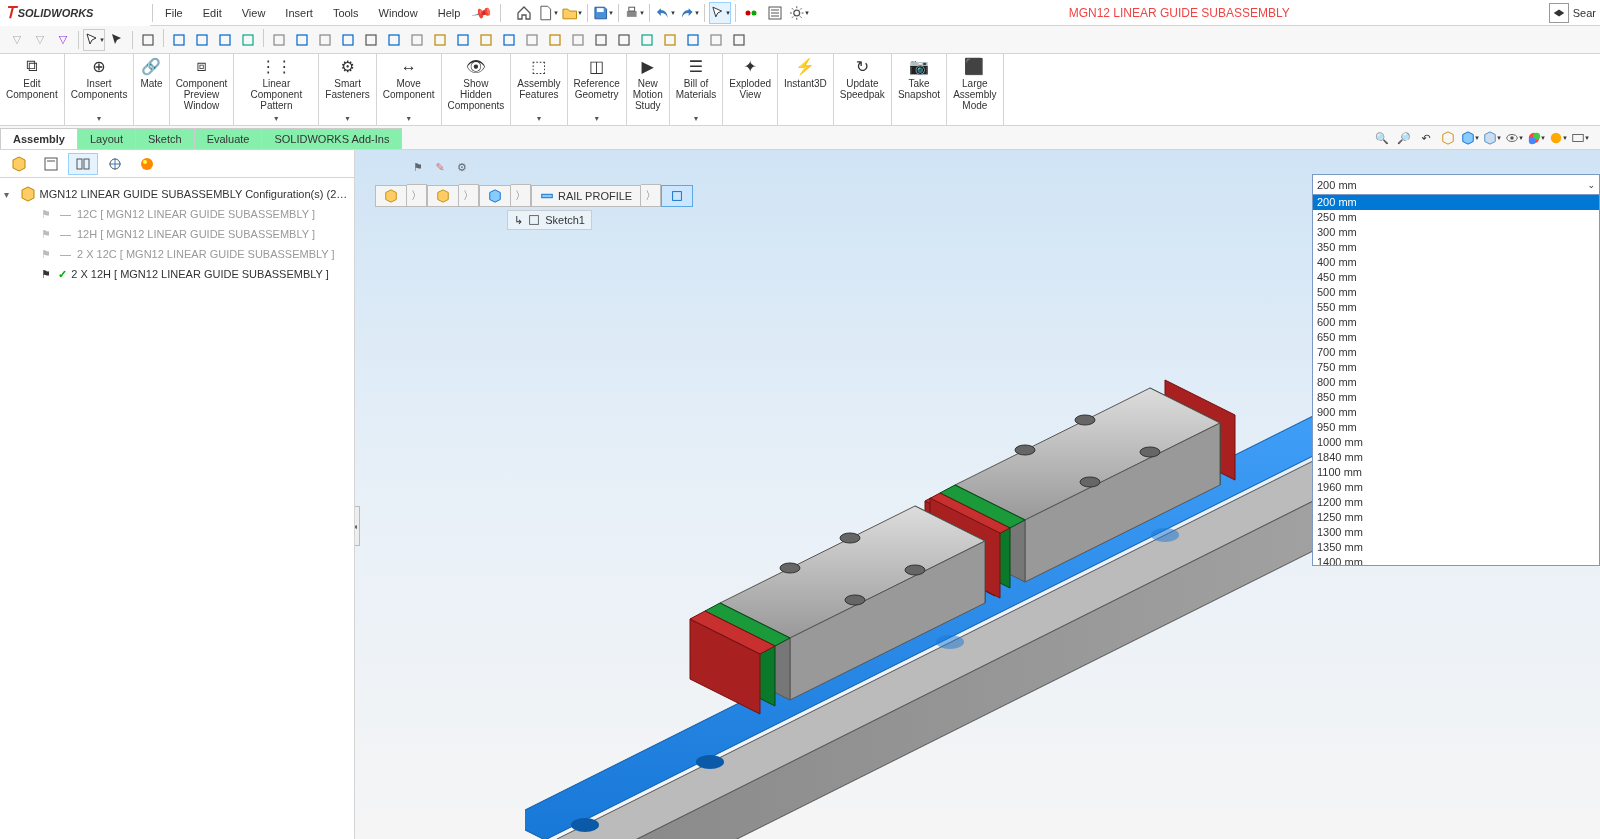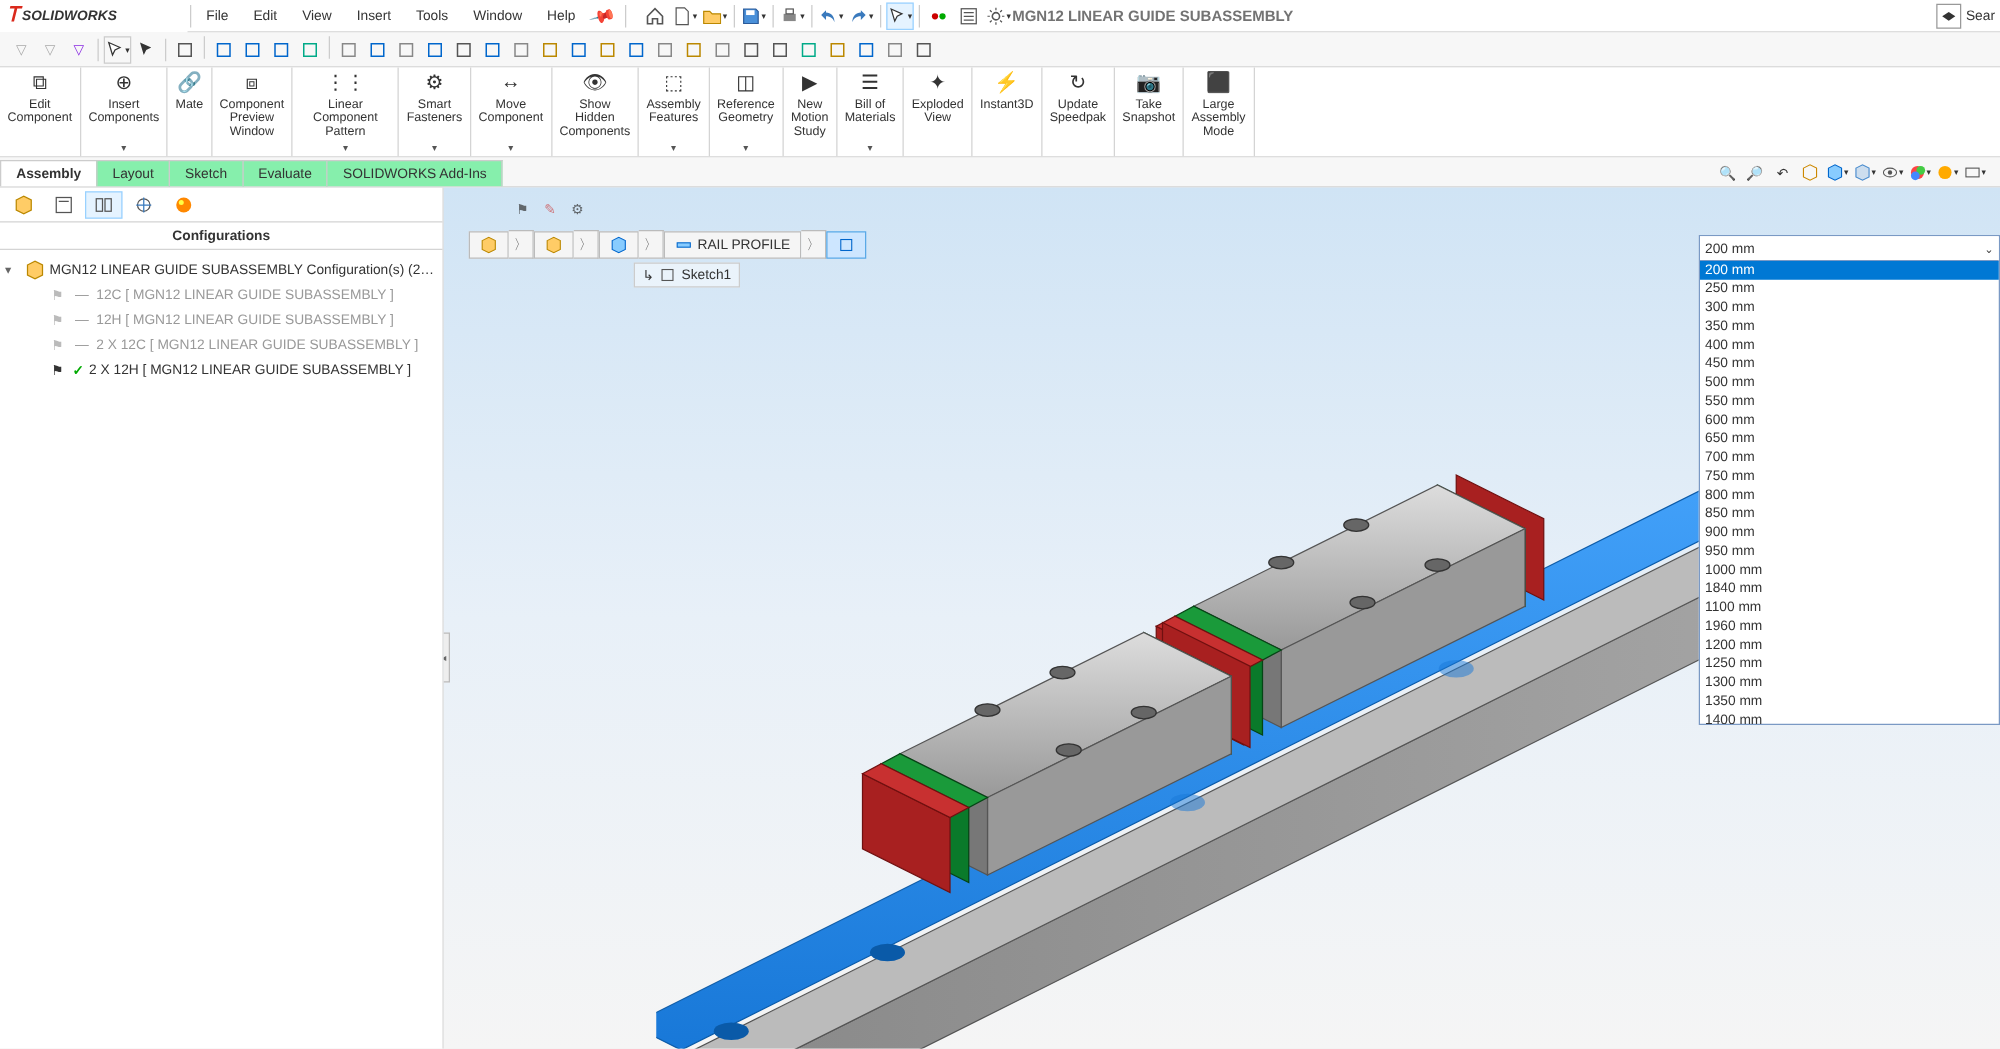--- a/index.html
+++ b/index.html
@@ -6,21 +6,21 @@
 body{background:#f0f0f0;user-select:none;}
 .menubar{height:26px;background:#fff;border-bottom:1px solid #d4d4d4;display:flex;align-items:center;}
 .logo{width:150px;height:26px;background:#fff;display:flex;align-items:center;padding-left:6px;font-weight:bold;color:#da291c;font-size:14px;font-style:italic;}
 .logo-ds{color:#da291c;font-weight:bold;font-size:16px;margin-right:2px;}
 .menubar-item{padding:0 10px;height:100%;display:flex;align-items:center;cursor:pointer;}
 .menubar-sep{width:1px;height:18px;background:#ccc;margin:0 2px;}
 .pin{color:#0078d4;margin-left:4px;transform:rotate(30deg);font-size:14px;}
 .qat{display:flex;align-items:center;gap:2px;margin-left:10px;}
 .qat-btn{width:22px;height:22px;display:flex;align-items:center;justify-content:center;cursor:pointer;border:1px solid transparent;}
 .qat-sep{width:1px;height:18px;background:#ccc;margin:0 2px;}
-.title-area{flex:1;font-size:12px;color:#737373;font-weight:bold;}
+.title-area{flex:1;text-align:center;font-size:12px;color:#ef4444;}
 .search-area{display:flex;align-items:center;gap:4px;padding-right:4px;}
 .search-btn{width:20px;height:20px;background:#fff;border:1px solid #999;display:flex;align-items:center;justify-content:center;}
 
 .toolbar{height:28px;background:#f7f7f7;border-bottom:1px solid #d4d4d4;display:flex;align-items:center;padding:0 6px;gap:1px;}
 .tb-btn{width:22px;height:22px;display:flex;align-items:center;justify-content:center;cursor:pointer;}
 .tb-sep{width:1px;height:18px;background:#ccc;margin:0 3px;}
 
 .ribbon{height:72px;background:#fff;border-bottom:1px solid #d4d4d4;display:flex;}
 .rb-group{border-right:1px solid #d4d4d4;padding:2px 6px;display:flex;flex-direction:column;align-items:center;justify-content:flex-start;gap:2px;cursor:pointer;}
 .rb-icon{width:22px;height:20px;display:flex;align-items:center;justify-content:center;font-size:16px;}
@@ -52,21 +52,21 @@
 .canvas{flex:1;position:relative;background:linear-gradient(180deg,#d0e4f5 0%,#e8f0f8 50%,#f5f5f5 100%);overflow:hidden;}
 .canvas-top-tools{position:absolute;top:8px;left:54px;display:flex;align-items:center;gap:4px;}
 .ctt-btn{width:18px;height:18px;display:flex;align-items:center;justify-content:center;cursor:pointer;opacity:0.7;}
 .breadcrumb{position:absolute;top:34px;left:20px;display:flex;align-items:center;}
 .bc-item{display:flex;align-items:center;padding:3px 8px;background:#f5f5f5;border:1px solid #bbb;gap:4px;cursor:pointer;}
 .bc-item.last{background:#cde6ff;border-color:#5aa9e6;}
 .bc-arrow{padding:3px 4px;background:#f5f5f5;border:1px solid #bbb;border-left:none;color:#666;}
 .sketch-label{position:absolute;top:60px;left:152px;display:flex;align-items:center;gap:4px;background:rgba(255,255,255,0.5);padding:2px 6px;border:1px solid #ccc;}
 .sidebar-collapse{position:absolute;top:356px;left:-5px;width:10px;height:40px;background:#eee;border:1px solid #bbb;cursor:pointer;display:flex;align-items:center;justify-content:center;font-size:8px;color:#666;}
 
-.dropdown{position:absolute;top:24px;right:0;width:241px;background:#fff;border:1px solid #7a99c4;margin-top:14px;}
+.dropdown{position:absolute;top:24px;right:0;width:288px;background:#fff;border:1px solid #7a99c4;}
 .dd-selected{height:20px;background:#fff;border-bottom:1px solid #7a99c4;display:flex;align-items:center;padding:0 4px;justify-content:space-between;}
 .dd-selected-text{flex:1;}
 .dd-chevron{font-size:9px;}
 .dd-list{max-height:370px;overflow-y:auto;}
 .dd-item{padding:1px 4px;cursor:pointer;font-size:11px;line-height:13px;}
 .dd-item.selected{background:#0078d4;color:#fff;}
 
 svg{display:block;}
 .ico{width:16px;height:16px;}
 </style>
@@ -497,21 +497,20 @@
             <line x1="2" y1="8" x2="14" y2="8" stroke="#3a7abd"></line>
           </svg>
         </div>
       <div class="sb-tab">
           <svg width="16" height="16" viewBox="0 0 16 16">
             <circle cx="8" cy="8" r="6" fill="#f80"></circle>
             <circle cx="6" cy="6" r="2" fill="#ff4"></circle>
           </svg>
         </div>
     </div>
-    <div class="sb-title">Configurations</div>
     <div class="sb-tree">
       <div class="tree-row">
         <span class="tree-toggle">▾</span>
         <span class="tree-icon">
             <svg width="16" height="16" viewBox="0 0 16 16">
               <path d="M2 4l6-3 6 3v8l-6 3-6-3z" fill="#fc6" stroke="#b80"></path>
             </svg>
           </span>
         <span class="tree-label">MGN12 LINEAR GUIDE SUBASSEMBLY Configuration(s)  (2 X 12</span>
       </div>

